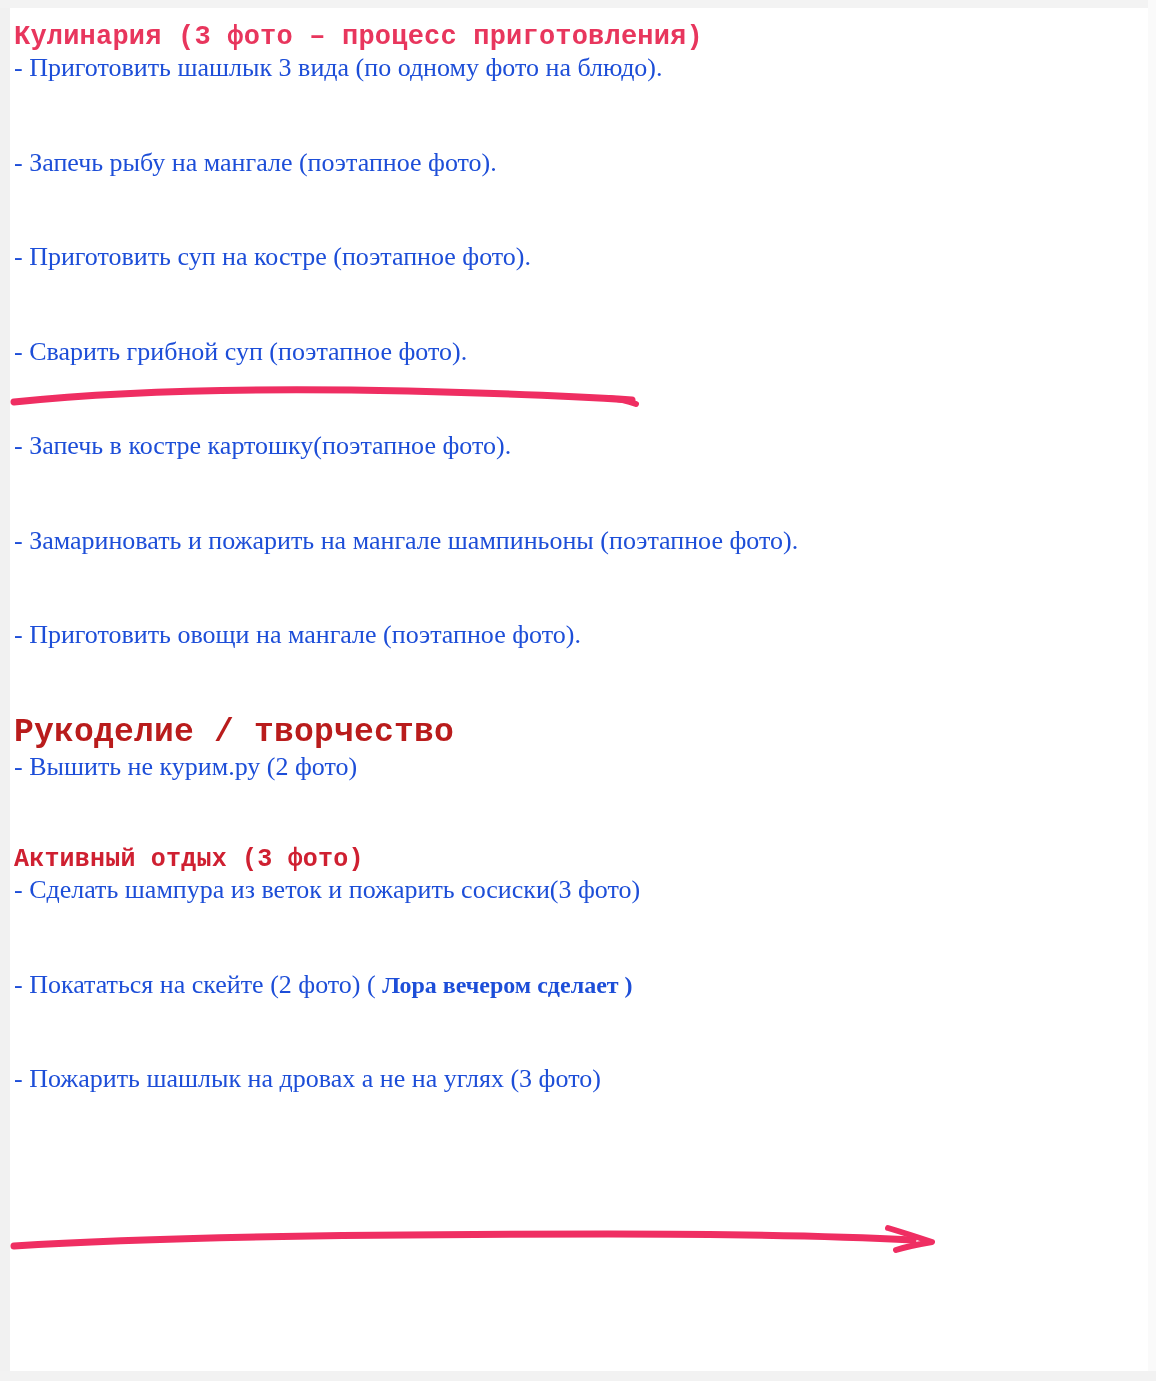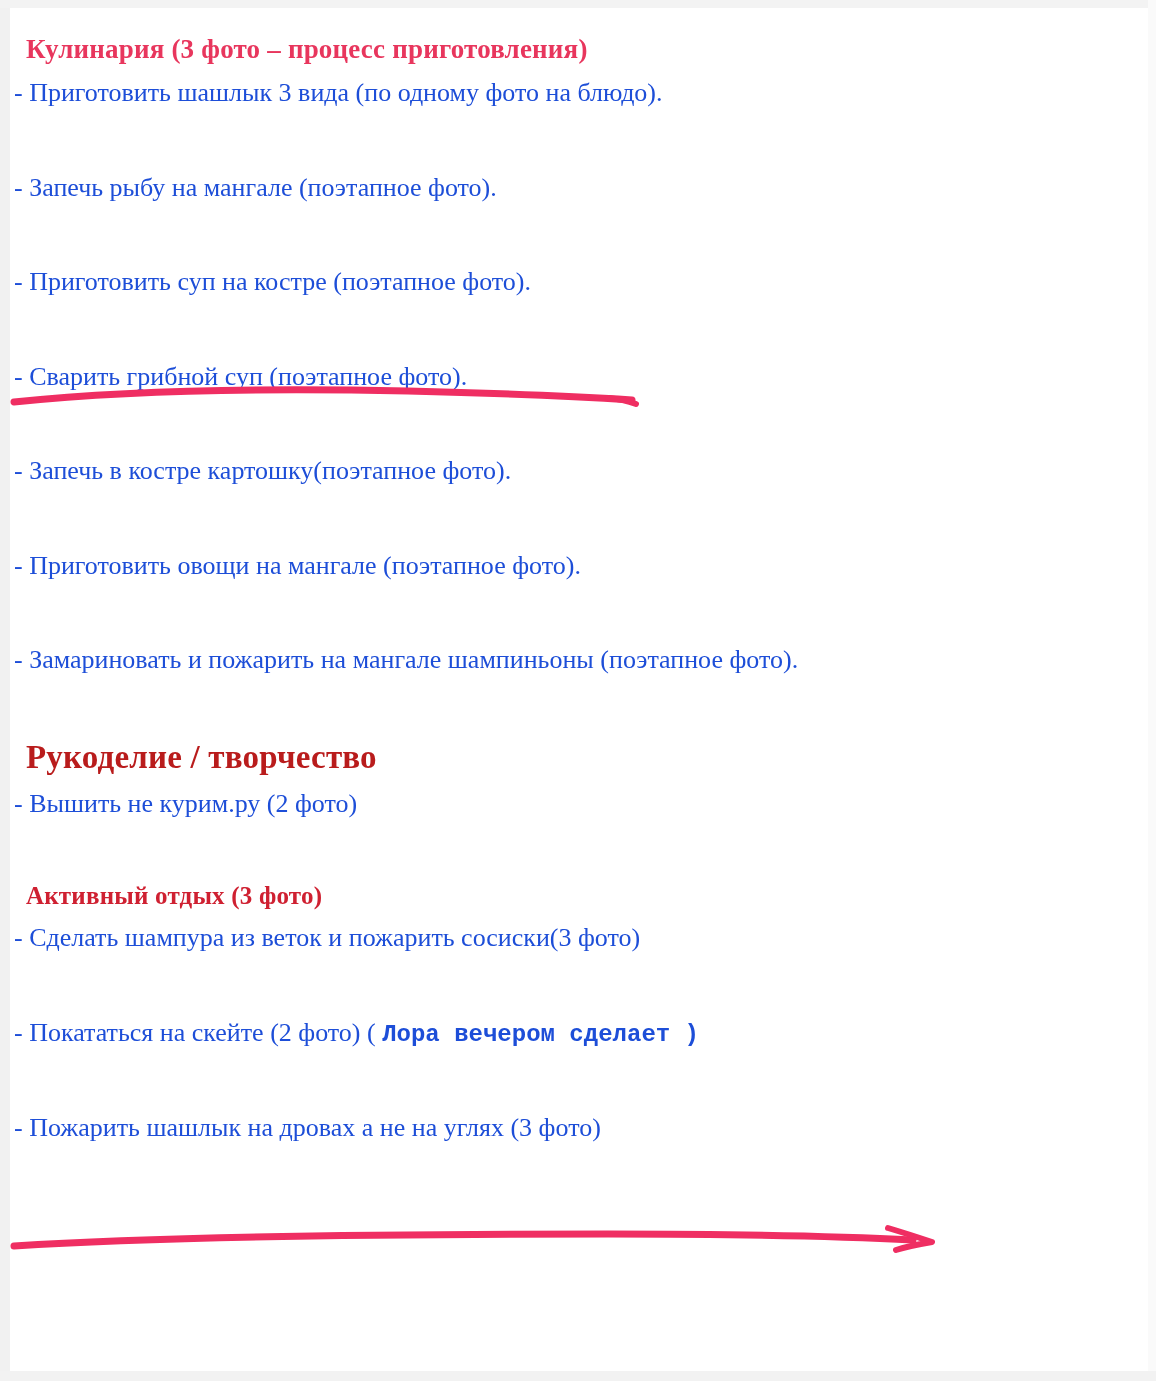--- a/index.html
+++ b/index.html
@@ -21,23 +21,23 @@
     min-height: 1381px;
     padding: 0;
     box-sizing: border-box;
   }
   .content {
     position: relative;
     padding: 22px 14px 20px 14px;
     z-index: 2;
   }
   h2.section {
-    font-family: Liberation Serif, serif;
+    font-family: Liberation Mono, monospace;
     font-weight: bold;
-    margin: 12px;
+    margin: 0;
     letter-spacing: 0.2px;
   }
   .section-cooking {
     font-family: "Liberation Sans", sans-serif;
     color: #e8365d;
     font-size: 27px;
     margin-bottom: 44px;
     margin-top: 8px;
   }
   .section-craft {
@@ -55,21 +55,21 @@
   p.line {
     font-size: 26px;
     line-height: 1.25;
     margin: 0 0 62px 0;
     color: #1d4ed8;
   }
   p.line:last-child {
     margin-bottom: 0;
   }
   .bold-inline {
-    font-family: Liberation Mono, monospace;
+    font-family: Liberation Serif, serif;
     font-weight: bold;
     font-size: 24px;
   }
   
   .marker {
     position: absolute;
     z-index: 5;
     pointer-events: none;
   }
   .marker svg {
@@ -125,22 +125,22 @@
 
   <div class="content">
 
     <h2 class="section section-cooking">Кулинария (3 фото – процесс приготовления)</h2>
 
     <p class="line">- Приготовить шашлык 3 вида (по одному фото на блюдо).</p>
     <p class="line">- Запечь рыбу на мангале (поэтапное фото).</p>
     <p class="line">- Приготовить суп на костре (поэтапное фото).</p>
     <p class="line">- Сварить грибной суп (поэтапное фото).</p>
     <p class="line">- Запечь в костре картошку(поэтапное фото).</p>
+    <p class="line">- Замариновать и пожарить на мангале шампиньоны (поэтапное фото).</p>
     <p class="line">- Приготовить овощи на мангале (поэтапное фото).</p>
-    <p class="line">- Замариновать и пожарить на мангале шампиньоны (поэтапное фото).</p>
 
     <h2 class="section section-craft">Рукоделие / творчество</h2>
 
     <p class="line">- Вышить не курим.ру (2 фото)</p>
 
     <h2 class="section section-active">Активный отдых (3 фото)</h2>
 
     <p class="line">- Сделать шампура из веток и пожарить сосиски(3 фото)</p>
     <p class="line"><span>- Покататься на скейте (2 фото) ( </span><span class="bold-inline">Лора вечером сделает )</span></p>
     <p class="line">- Пожарить шашлык на дровах а не на углях (3 фото)</p>

